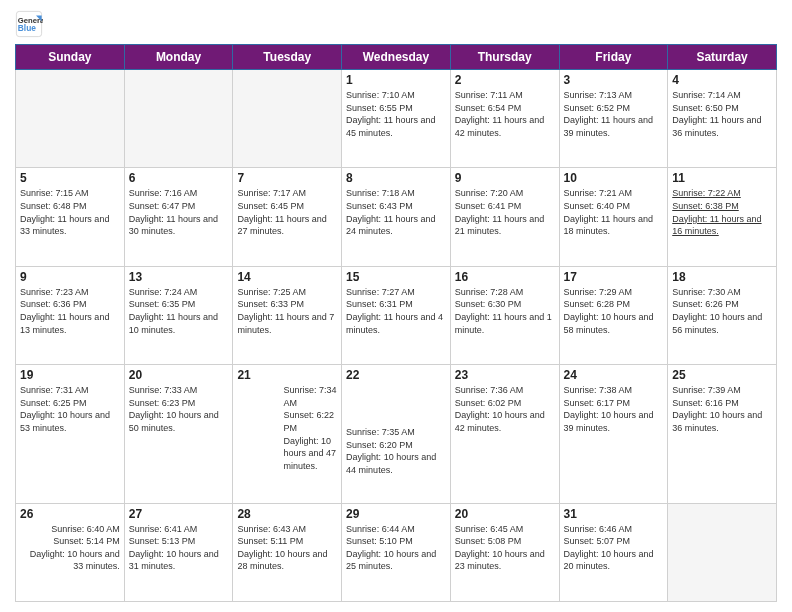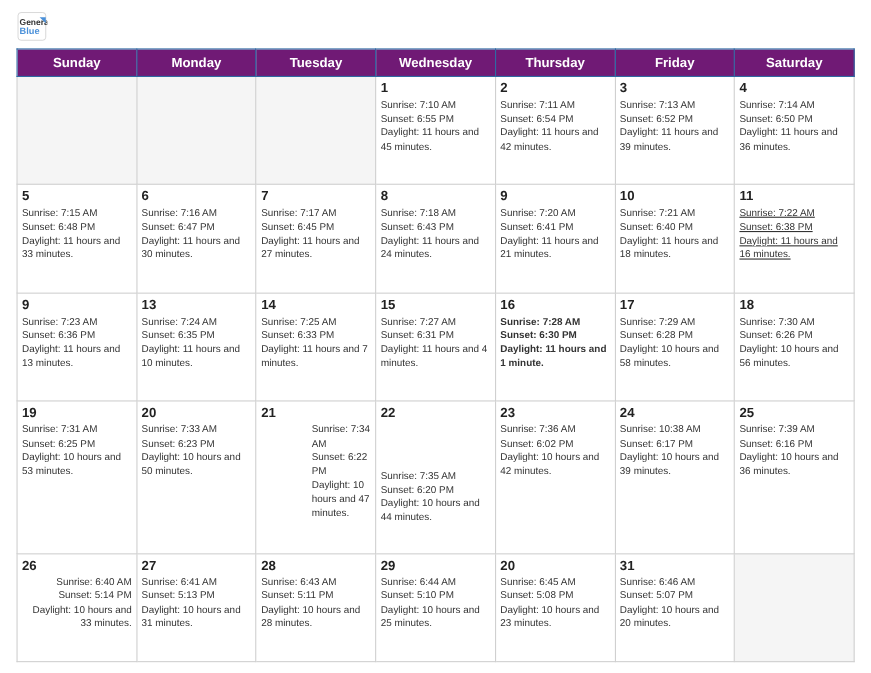--- a/index.html
+++ b/index.html
@@ -214,21 +214,21 @@
 Daylight: 11 hours and 7 minutes.</div>
           </td>
           <td>
             <div class="day-number">15</div>
             <div class="day-info" style="white-space: pre-line;">Sunrise: 7:27 AM
 Sunset: 6:31 PM
 Daylight: 11 hours and 4 minutes.</div>
           </td>
           <td>
             <div class="day-number">16</div>
-            <div class="day-info" style="white-space: pre-line; font-weight: bold;">Sunrise: 7:28 AM
+            <div class="day-info" style="white-space: pre-line;">Sunrise: 7:28 AM
 Sunset: 6:30 PM
 Daylight: 11 hours and 1 minute.</div>
           </td>
           <td>
             <div class="day-number">17</div>
             <div class="day-info" style="white-space: pre-line;">Sunrise: 7:29 AM
 Sunset: 6:28 PM
 Daylight: 10 hours and 58 minutes.</div>
           </td>
           <td>
@@ -264,21 +264,21 @@
 Daylight: 10 hours and 44 minutes.</div>
           </td>
           <td>
             <div class="day-number">23</div>
             <div class="day-info" style="white-space: pre-line;">Sunrise: 7:36 AM
 Sunset: 6:02 PM
 Daylight: 10 hours and 42 minutes.</div>
           </td>
           <td>
             <div class="day-number">24</div>
-            <div class="day-info" style="white-space: pre-line;">Sunrise: 10:38 AM
+            <div class="day-info" style="white-space: pre-line;">Sunrise: 7:38 AM
 Sunset: 6:17 PM
 Daylight: 10 hours and 39 minutes.</div>
           </td>
           <td>
             <div class="day-number">25</div>
             <div class="day-info" style="white-space: pre-line;">Sunrise: 7:39 AM
 Sunset: 6:16 PM
 Daylight: 10 hours and 36 minutes.</div>
           </td>
         </tr>

